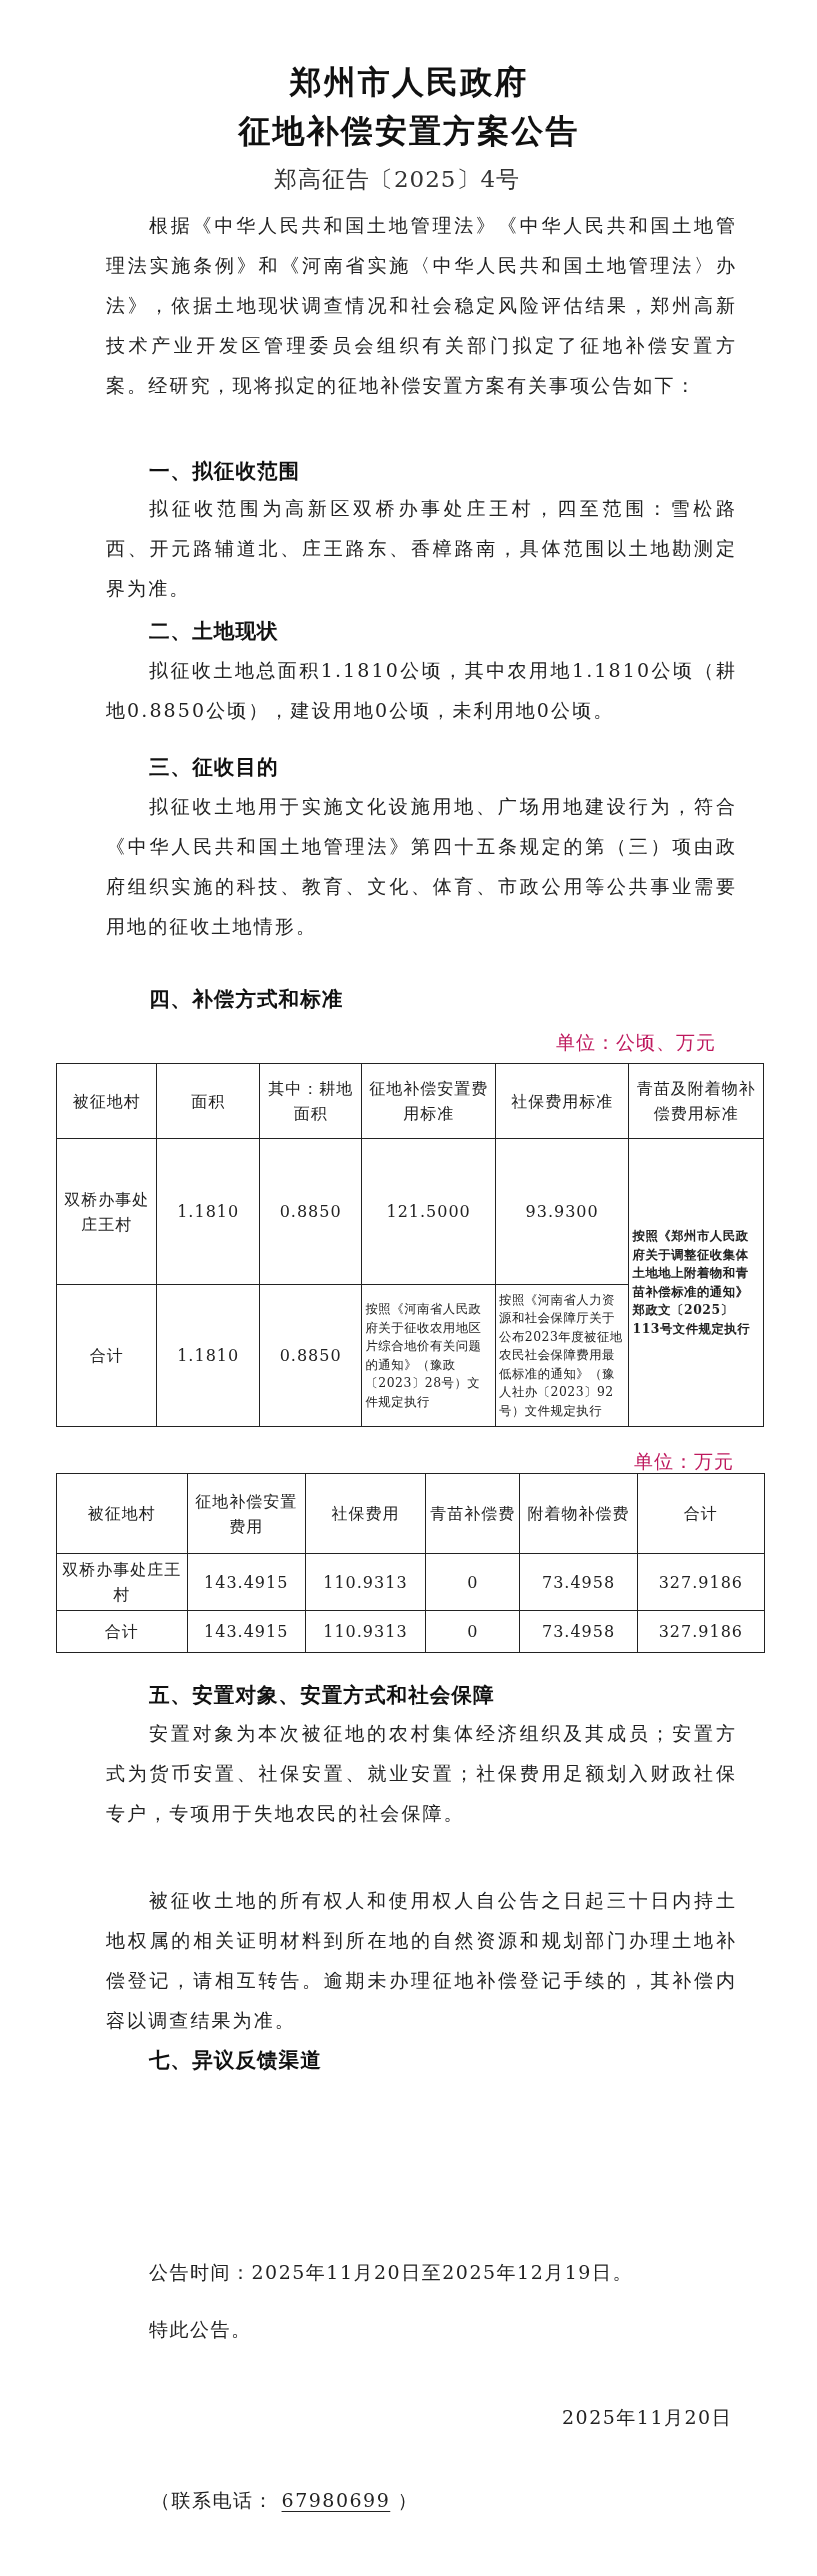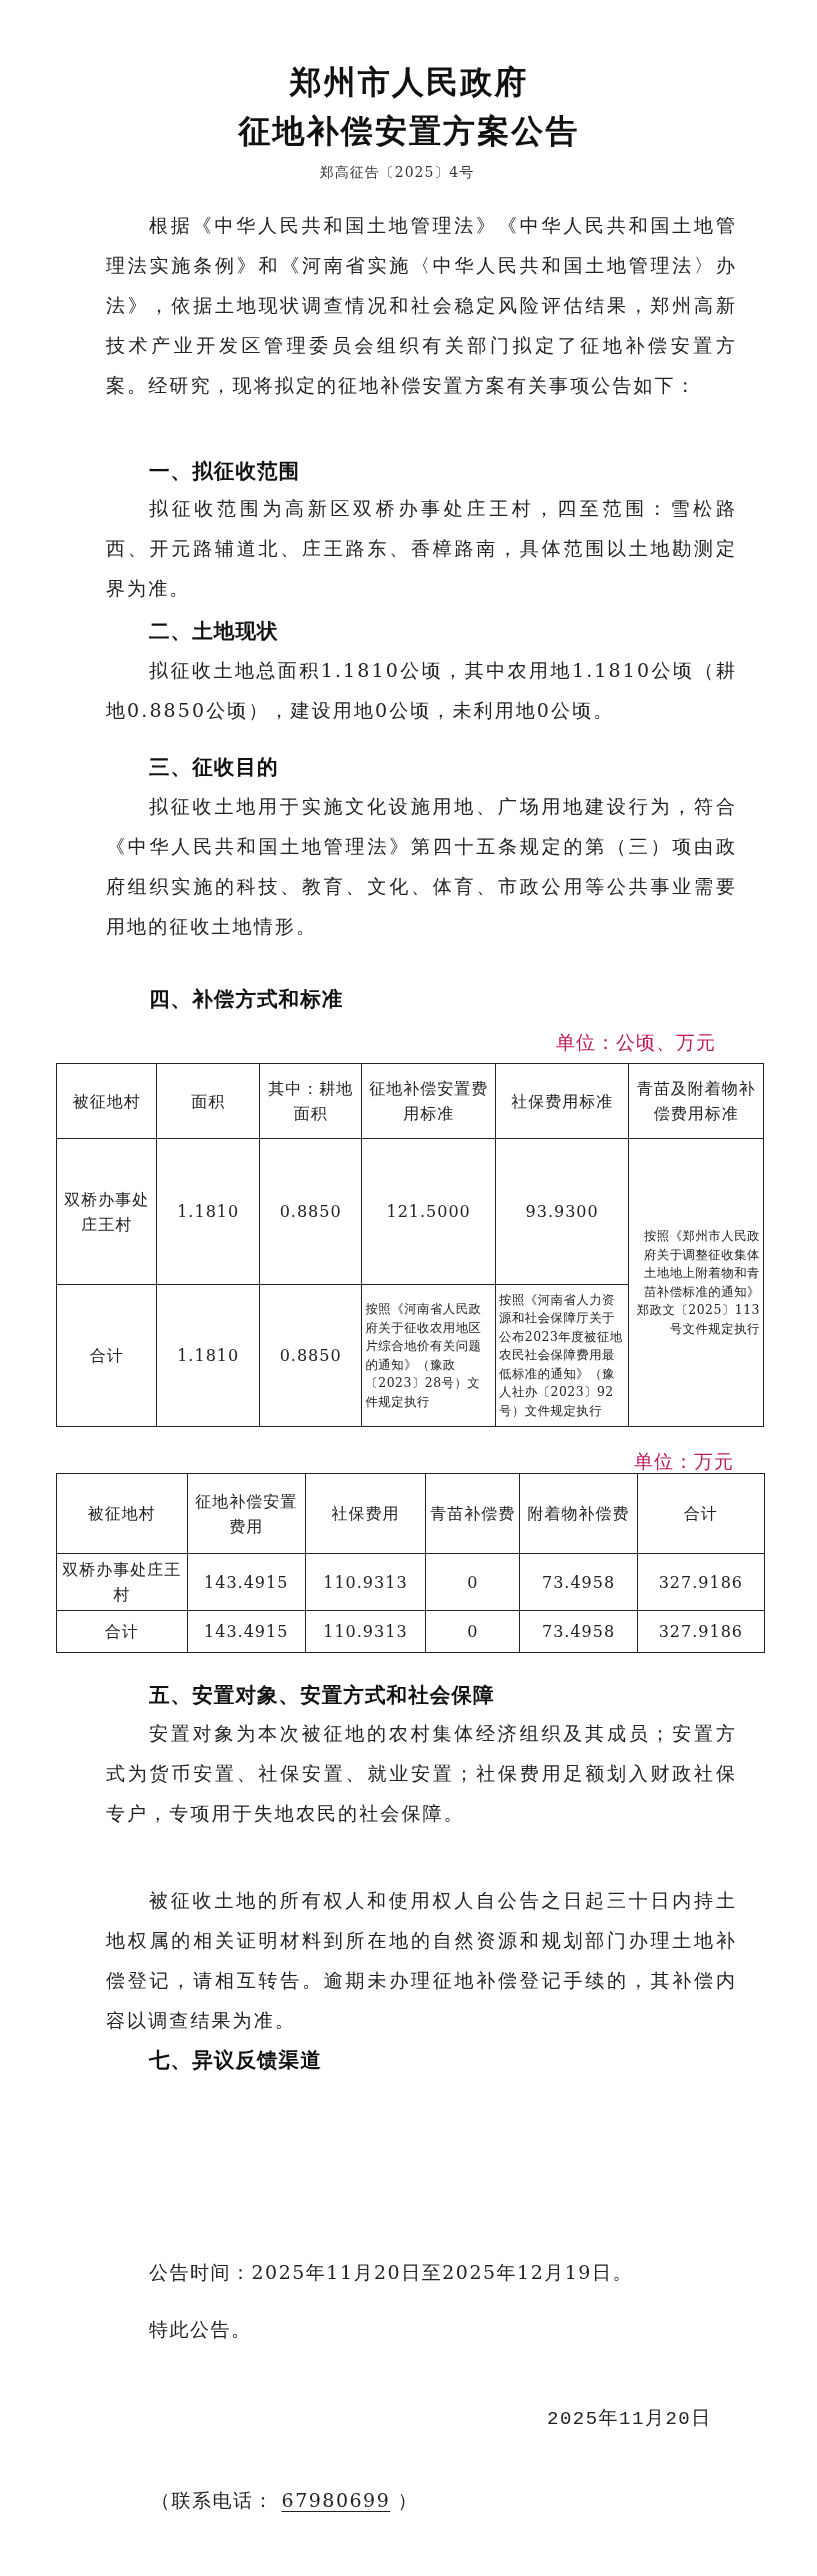--- a/index.html
+++ b/index.html
@@ -2,31 +2,31 @@
 <html style="font-size:8.2px"><head>
 <meta charset="utf-8">
 <style>
   html, body { margin: 0; padding: 0; background: #ffffff; }
   body { width: 818px; height: 2595px; position: relative; overflow: hidden;
          font-family: "DejaVu Serif", "Liberation Serif", serif; color: #111; }
   .page { position: absolute; left: 0; top: 0; width: 818px; height: 2595px; }
   .title { position: absolute; left: 0; width: 818px; text-align: center;
            font-family: "DejaVu Sans", "Liberation Sans", sans-serif; font-weight: bold;
            font-size: 32px; letter-spacing: 2.1px; }
-  .docno { position: absolute; left: 0; width: 794px; text-align: center; font-size: 14px; color: #333; letter-spacing: 1px; }
+  .docno { position: absolute; left: 0; width: 794px; text-align: center; font-size: 23px; color: #333; letter-spacing: 1px; }
   .para { position: absolute; left: 106px; width: 631px; font-size: 19px; line-height: 40px;
           text-indent: 43px; letter-spacing: 2.1px; text-align: justify; color: #222; }
   .heading { position: absolute; left: 149px; font-size: 20.6px; font-weight: bold;
              font-family: "DejaVu Sans", "Liberation Sans", sans-serif; letter-spacing: 1px; color:#111; }
   .unit { position: absolute; font-size: 19px; color: #be185d; letter-spacing: 1px; }
   table { position: absolute; border-collapse: collapse; font-size: 16px; color: #222; }
   td, th { border: 1px solid #222; text-align: center; vertical-align: middle; font-weight: normal;
            line-height: 25px; padding: 2.1px 3.1px; letter-spacing: 1px; }
   .small { font-size: 12.4px; line-height: 18.5px; text-align: left; letter-spacing: 0.5px; }
-  .small.center { text-align: right; }
+  .small.center { text-align: left; font-weight: bold; }
   .line { position: absolute; font-size: 19px; letter-spacing: 1.5px; color: #222; }
   .phone { text-decoration: underline; text-underline-offset: 4.1px; }
 </style>
 </head>
 <body>
 
 <div class="page">
   <div class="title" style="top:110px;">征地补偿安置方案公告</div>
   <div class="title" style="top:61px;">郑州市人民政府</div>
   <div class="docno" style="top:164px;">郑高征告〔2025〕4号</div>
@@ -105,21 +105,21 @@
 
   <div class="heading" style="top:1681px;">五、安置对象、安置方式和社会保障</div>
   <div class="para" style="top:1713px;">安置对象为本次被征地的农村集体经济组织及其成员；安置方式为货币安置、社保安置、就业安置；社保费用足额划入财政社保专户，专项用于失地农民的社会保障。</div>
 
   <div class="para" style="top:1880px;">被征收土地的所有权人和使用权人自公告之日起三十日内持土地权属的相关证明材料到所在地的自然资源和规划部门办理土地补偿登记，请相互转告。逾期未办理征地补偿登记手续的，其补偿内容以调查结果为准。</div>
 
   <div class="heading" style="top:2046px;">七、异议反馈渠道</div>
 
   <div class="line" style="top:2260px; left:149px;">公告时间：2025年11月20日至2025年12月19日。</div>
   <div class="line" style="top:2317px; left:149px;">特此公告。</div>
-  <div class="line" style="top:2405px; left:547px;font-family:Liberation Mono, monospace;">2025年11月20日</div>
+  <div class="line" style="top:2405px; left:562px;">2025年11月20日</div>
 
   <div class="line" style="top:2488px; left:107px;margin-left:44px;">
     <span>（联系电话：</span>
     <span class="phone">67980699</span>
     <span>）</span>
   </div>
 </div>
 
 
 </body></html>

